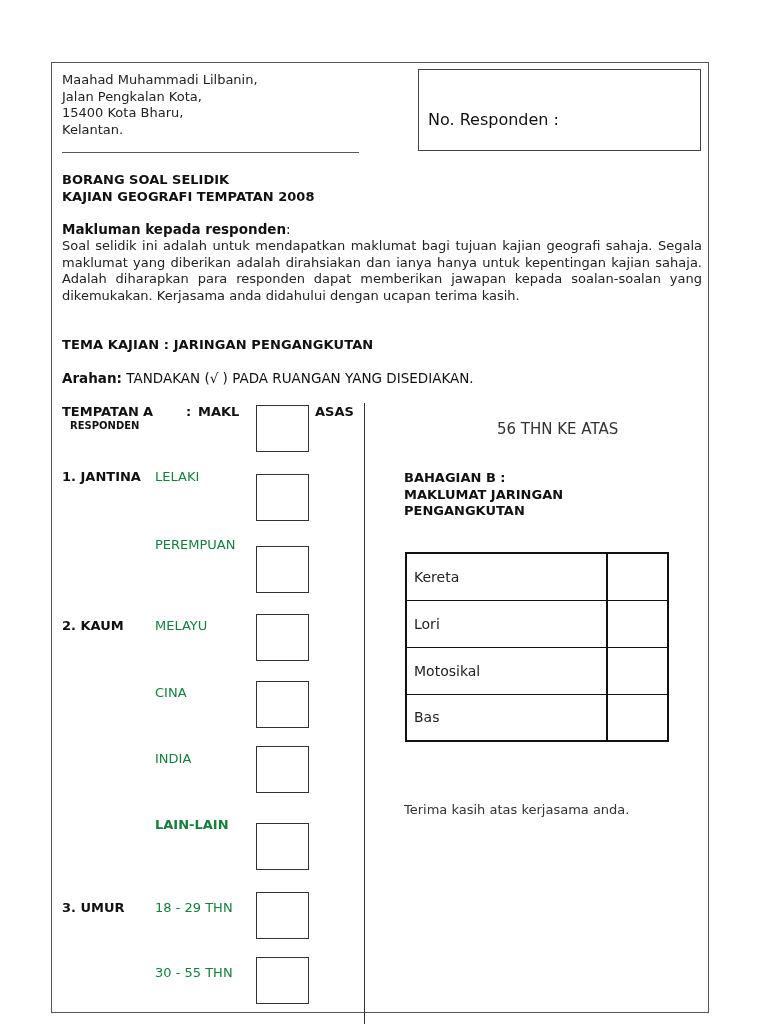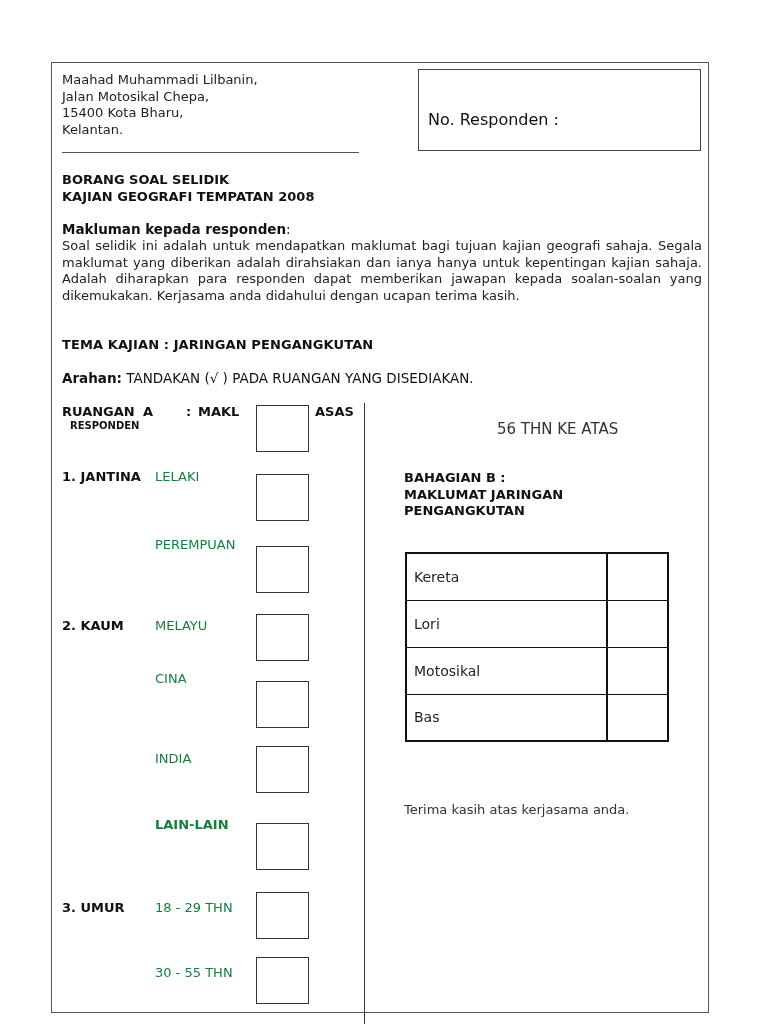--- a/index.html
+++ b/index.html
@@ -31,21 +31,21 @@
   table.transport td.tick { width: 61px; padding: 0; border-left: 2.5px solid #111; }
   .thanks { left: 404px; top: 802px; font-size: 13px; color: #333; }
 </style>
 </head>
 <body>
 
 <div class="frame"></div>
 
 <div class="abs addr">
   <div>Maahad Muhammadi Lilbanin,</div>
-  <div>Jalan Motosikal Chepa,</div>
+  <div>Jalan Pengkalan Kota,</div>
   <div>15400 Kota Bharu,</div>
   <div>Kelantan.</div>
 </div>
 <div class="abs rule"></div>
 
 <div class="abs resp-box"></div>
 <div class="abs resp-label">No. Responden :</div>
 
 <div class="abs title">
   <div>BORANG SOAL SELIDIK</div>
@@ -53,21 +53,21 @@
 </div>
 
 <div class="abs notice-h"><span>Makluman kepada responden</span><span class="colon">:</span></div>
 <div class="abs notice-p">Soal selidik ini adalah untuk mendapatkan maklumat bagi tujuan kajian geografi sahaja. Segala maklumat yang diberikan adalah dirahsiakan dan ianya hanya untuk kepentingan kajian sahaja. Adalah diharapkan para responden dapat memberikan jawapan kepada soalan-soalan yang dikemukakan. Kerjasama anda didahului dengan ucapan terima kasih.</div>
 
 <div class="abs tema">TEMA KAJIAN : JARINGAN PENGANGKUTAN</div>
 
 <div class="abs arahan"><b>Arahan:</b><span> TANDAKAN (√ ) PADA RUANGAN YANG DISEDIAKAN</span><span>.</span></div>
 
 <div class="abs" style="left:62px; top:404px; font-size:13px; font-weight:bold; color:#111;">
-  <span>RUANGAN</span>
+  <span>TEMPATAN</span>
 </div>
 <div class="abs" style="left:143px; top:404px; font-size:13px; font-weight:bold; color:#111;">A</div>
 <div class="abs" style="left:186px; top:404px; font-size:13px; font-weight:bold; color:#111;">:</div>
 <div class="abs" style="left:198px; top:404px; font-size:13px; font-weight:bold; color:#111;">MAKL</div>
 <div class="abs" style="left:315px; top:404px; font-size:13px; font-weight:bold; color:#111;">ASAS</div>
 <div class="abs secA2">RESPONDEN</div>
 
 <div class="abs vdiv"></div>
 
 <div class="cbox" style="top:405px;"></div>
@@ -76,21 +76,21 @@
 <div class="opt" style="top:469px;">LELAKI</div>
 <div class="cbox" style="top:474px;"></div>
 
 <div class="opt" style="top:537px;">PEREMPUAN</div>
 <div class="cbox" style="top:546px;"></div>
 
 <div class="q" style="top:618px;">2. KAUM</div>
 <div class="opt" style="top:618px;">MELAYU</div>
 <div class="cbox" style="top:614px;"></div>
 
-<div class="opt" style="top:671px;text-align:right;">CINA</div>
+<div class="opt" style="top:685px;text-align:right;">CINA</div>
 <div class="cbox" style="top:681px;"></div>
 
 <div class="opt" style="top:751px;">INDIA</div>
 <div class="cbox" style="top:746px;"></div>
 
 <div class="opt" style="top:817px;font-weight:bold;">LAIN-LAIN</div>
 <div class="cbox" style="top:823px;"></div>
 
 <div class="q" style="top:900px;">3. UMUR</div>
 <div class="opt" style="top:900px;">18 - 29 THN</div>

